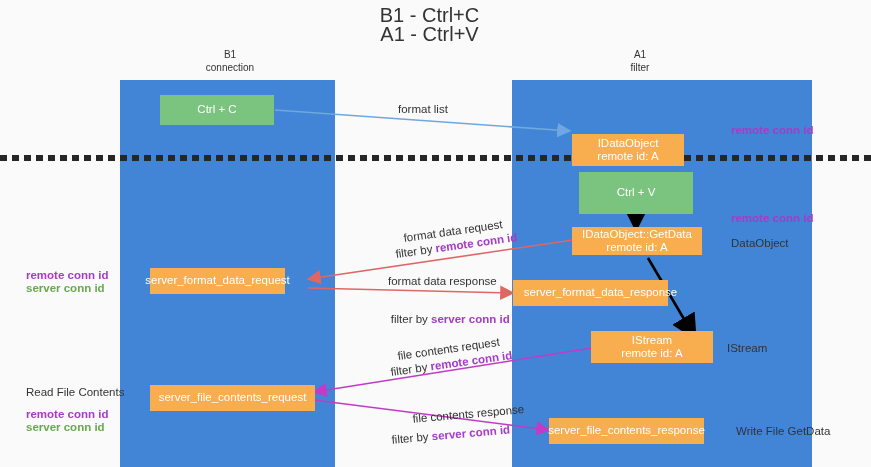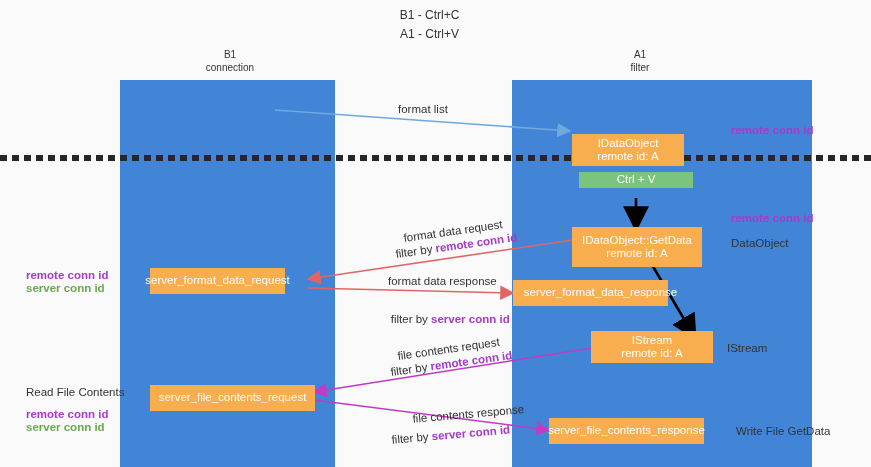--- a/index.html
+++ b/index.html
@@ -16,21 +16,21 @@
 
   .lane {
     position:absolute;
     background:#4285d6;
   }
   #lane-b1 { left:120px; top:80px; width:215px; height:387px; }
   #lane-a1 { left:512px; top:80px; width:300px; height:387px; }
 
   .title {
     position:absolute; left:0; top:6px; width:859px;
-    text-align:center; font-size:12px; color:#333; line-height:19px;
+    text-align:center; font-size:20px; color:#333; line-height:19px;
     white-space:pre;
   }
   .col-head {
     position:absolute; text-align:center; font-size:10px;
     color:#333; line-height:13px; white-space:pre;
   }
   #head-b1 { left:150px; top:48px; width:160px; }
   #head-a1 { left:580px; top:48px; width:120px; }
 
   .box {
@@ -105,27 +105,28 @@
 
     <path d="M648,258 L694,336" stroke="#000" stroke-width="2.6" fill="none" marker-end="url(#ah-black)"></path>
 
     <path d="M592,348 L314,392" stroke="#c13bc7" stroke-width="1.6" fill="none" marker-end="url(#ah-mag)"></path>
 
     <path d="M314,400 L549,430" stroke="#c13bc7" stroke-width="1.6" fill="none" marker-end="url(#ah-mag)"></path>
   </svg>
 
   <div class="divider"></div>
 
+  <div class="box green" style="left:160px; top:95px; width:114px; height:30px;">Ctrl + C</div>
 
   <div class="box orange" style="left:572px; top:134px; width:112px; height:32px;">IDataObject
 remote id: A</div>
 
-  <div class="box green" style="left:579px; top:172px; width:114px; height:16px;">Ctrl + V</div>
+  <div class="box green" style="left:579px; top:172px; width:114px; height:42px;">Ctrl + V</div>
 
-  <div class="box orange" style="left:572px; top:227px; width:130px; height:40px;">IDataObject::GetData
+  <div class="box orange" style="left:572px; top:227px; width:130px; height:28px;">IDataObject::GetData
 remote id: A</div>
 
   <div class="box orange" style="left:150px; top:268px; width:135px; height:26px;">server_format_data_request</div>
 
   <div class="box orange" style="left:513px; top:280px; width:155px; height:26px;padding-left:20px;">server_format_data_response</div>
 
   <div class="box orange" style="left:591px; top:331px; width:122px; height:32px;">IStream
 remote id: A</div>
 
   <div class="box orange" style="left:150px; top:385px; width:165px; height:26px;">server_file_contents_request</div>

